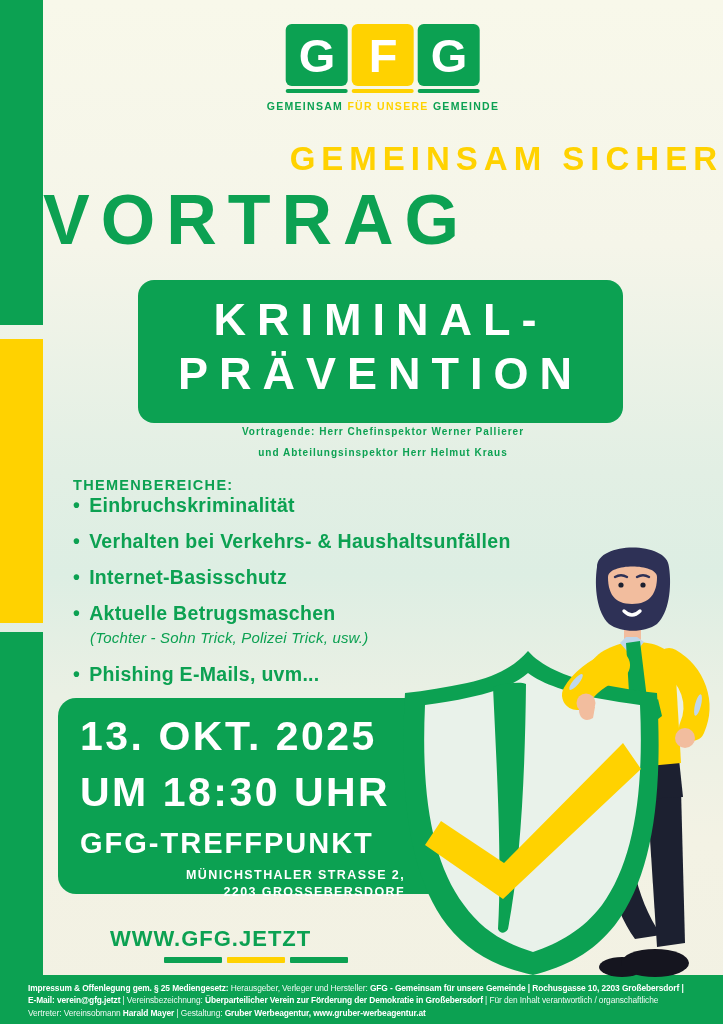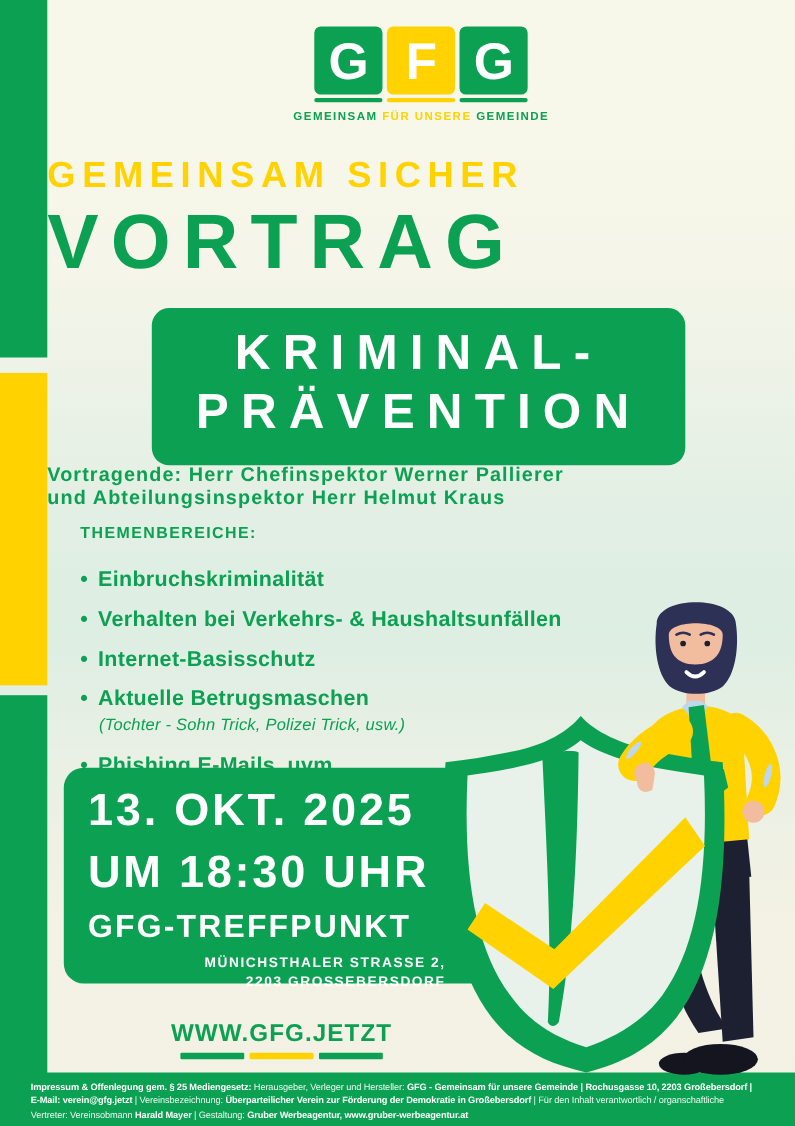--- a/index.html
+++ b/index.html
@@ -24,47 +24,47 @@
   .tiles{display:flex;gap:4px;justify-content:center}
   .tile{width:62px}
   .tile .sq{width:62px;height:62px;border-radius:6px;display:flex;align-items:center;justify-content:center;
     color:#fff;font-size:47px;font-weight:700;line-height:1}
   .tile .ul{height:4px;border-radius:2px;margin-top:3px}
   .tile.g .sq,.tile.g .ul{background:var(--green)}
   .tile.y .sq,.tile.y .ul{background:var(--yellow)}
   .tagline{margin-top:7px;font-size:10.5px;font-weight:700;letter-spacing:1.3px;white-space:nowrap}
   .tagline .tg{color:var(--green)} .tagline .ty{color:var(--yellow)}
 
-  .kicker{position:absolute;top:140px;width:100%;text-align:left;color:var(--yellow);
+  .kicker{position:absolute;top:140px;width:100%;text-align:right;color:var(--yellow);
     font-size:33px;font-weight:700;letter-spacing:6px;white-space:nowrap}
   .big-title{position:absolute;top:180px;width:100%;color:var(--green);
     font-size:70px;font-weight:700;letter-spacing:11px;white-space:nowrap}
 
   .banner{position:absolute;left:138px;top:280px;width:485px;height:143px;background:var(--green);
     border-radius:16px;text-align:center;color:#fff;font-weight:700;padding-top:13px}
   .banner div{font-size:45px;letter-spacing:11px;line-height:54px;white-space:nowrap}
 
-  .speakers{position:absolute;top:421px;width:100%;color:var(--green);
-    font-size:18px;font-weight:700;letter-spacing:1px;line-height:21px}
+  .speakers{position:absolute;top:421px;width:100%;text-align:center;color:var(--green);
+    font-size:10px;font-weight:700;letter-spacing:1px;line-height:21px}
 
   .topics{position:absolute;left:73px;top:477px;color:var(--green)}
   .topics h3{font-size:14.5px;font-weight:700;letter-spacing:1.3px}
-  .topics ul{list-style:none;margin-top:22px}
+  .topics ul{list-style:none;margin-top:0}
   .topics li{font-size:19.5px;font-weight:600;letter-spacing:.3px;margin-bottom:12px;line-height:24px}
   .topics .blt{margin-right:9px}
   .topics .note{font-size:15px;font-style:italic;font-weight:500;margin:1px 0 2px 17px;letter-spacing:.2px}
 
   .event-box{position:absolute;left:58px;top:698px;width:397px;height:196px;background:var(--green);
     border-radius:18px;color:#fff;padding:15px 22px 0 22px;z-index:2}
   .event-box .d1{font-size:41px;font-weight:700;letter-spacing:2.5px;white-space:nowrap}
   .event-box .d2{font-size:41px;font-weight:700;letter-spacing:2.5px;margin-top:9px;white-space:nowrap}
   .event-box .d3{font-size:29px;font-weight:700;letter-spacing:2px;margin-top:11px;white-space:nowrap}
   .event-box .addr{font-size:12.5px;font-weight:700;letter-spacing:1.4px;text-align:right;padding-right:28px;margin-top:7px;line-height:17px}
 
-  .website{position:absolute;left:110px;top:926px;width:292px;text-align:center;z-index:2}
+  .website{position:absolute;left:110px;top:926px;width:292px;text-align:left;z-index:2}
   .website .url{color:var(--green);font-size:22px;font-weight:700;letter-spacing:1px;white-space:nowrap}
   .website .ul-row{display:flex;gap:5px;justify-content:center;margin-top:5px}
   .website .seg{height:6px;width:58px;border-radius:1px}
   .website .sg{background:var(--green)} .website .sy{background:var(--yellow)}
 
   .footer{position:absolute;left:0;bottom:0;width:723px;height:49px;background:var(--green);
     color:#fff;padding:7px 26px 0 28px;font-size:8.4px;letter-spacing:-.1px;line-height:12.4px;z-index:3}
   .footer .fl{white-space:nowrap;overflow:hidden}
   .footer b{font-weight:700}
   .footer span{font-weight:400;opacity:.93}

